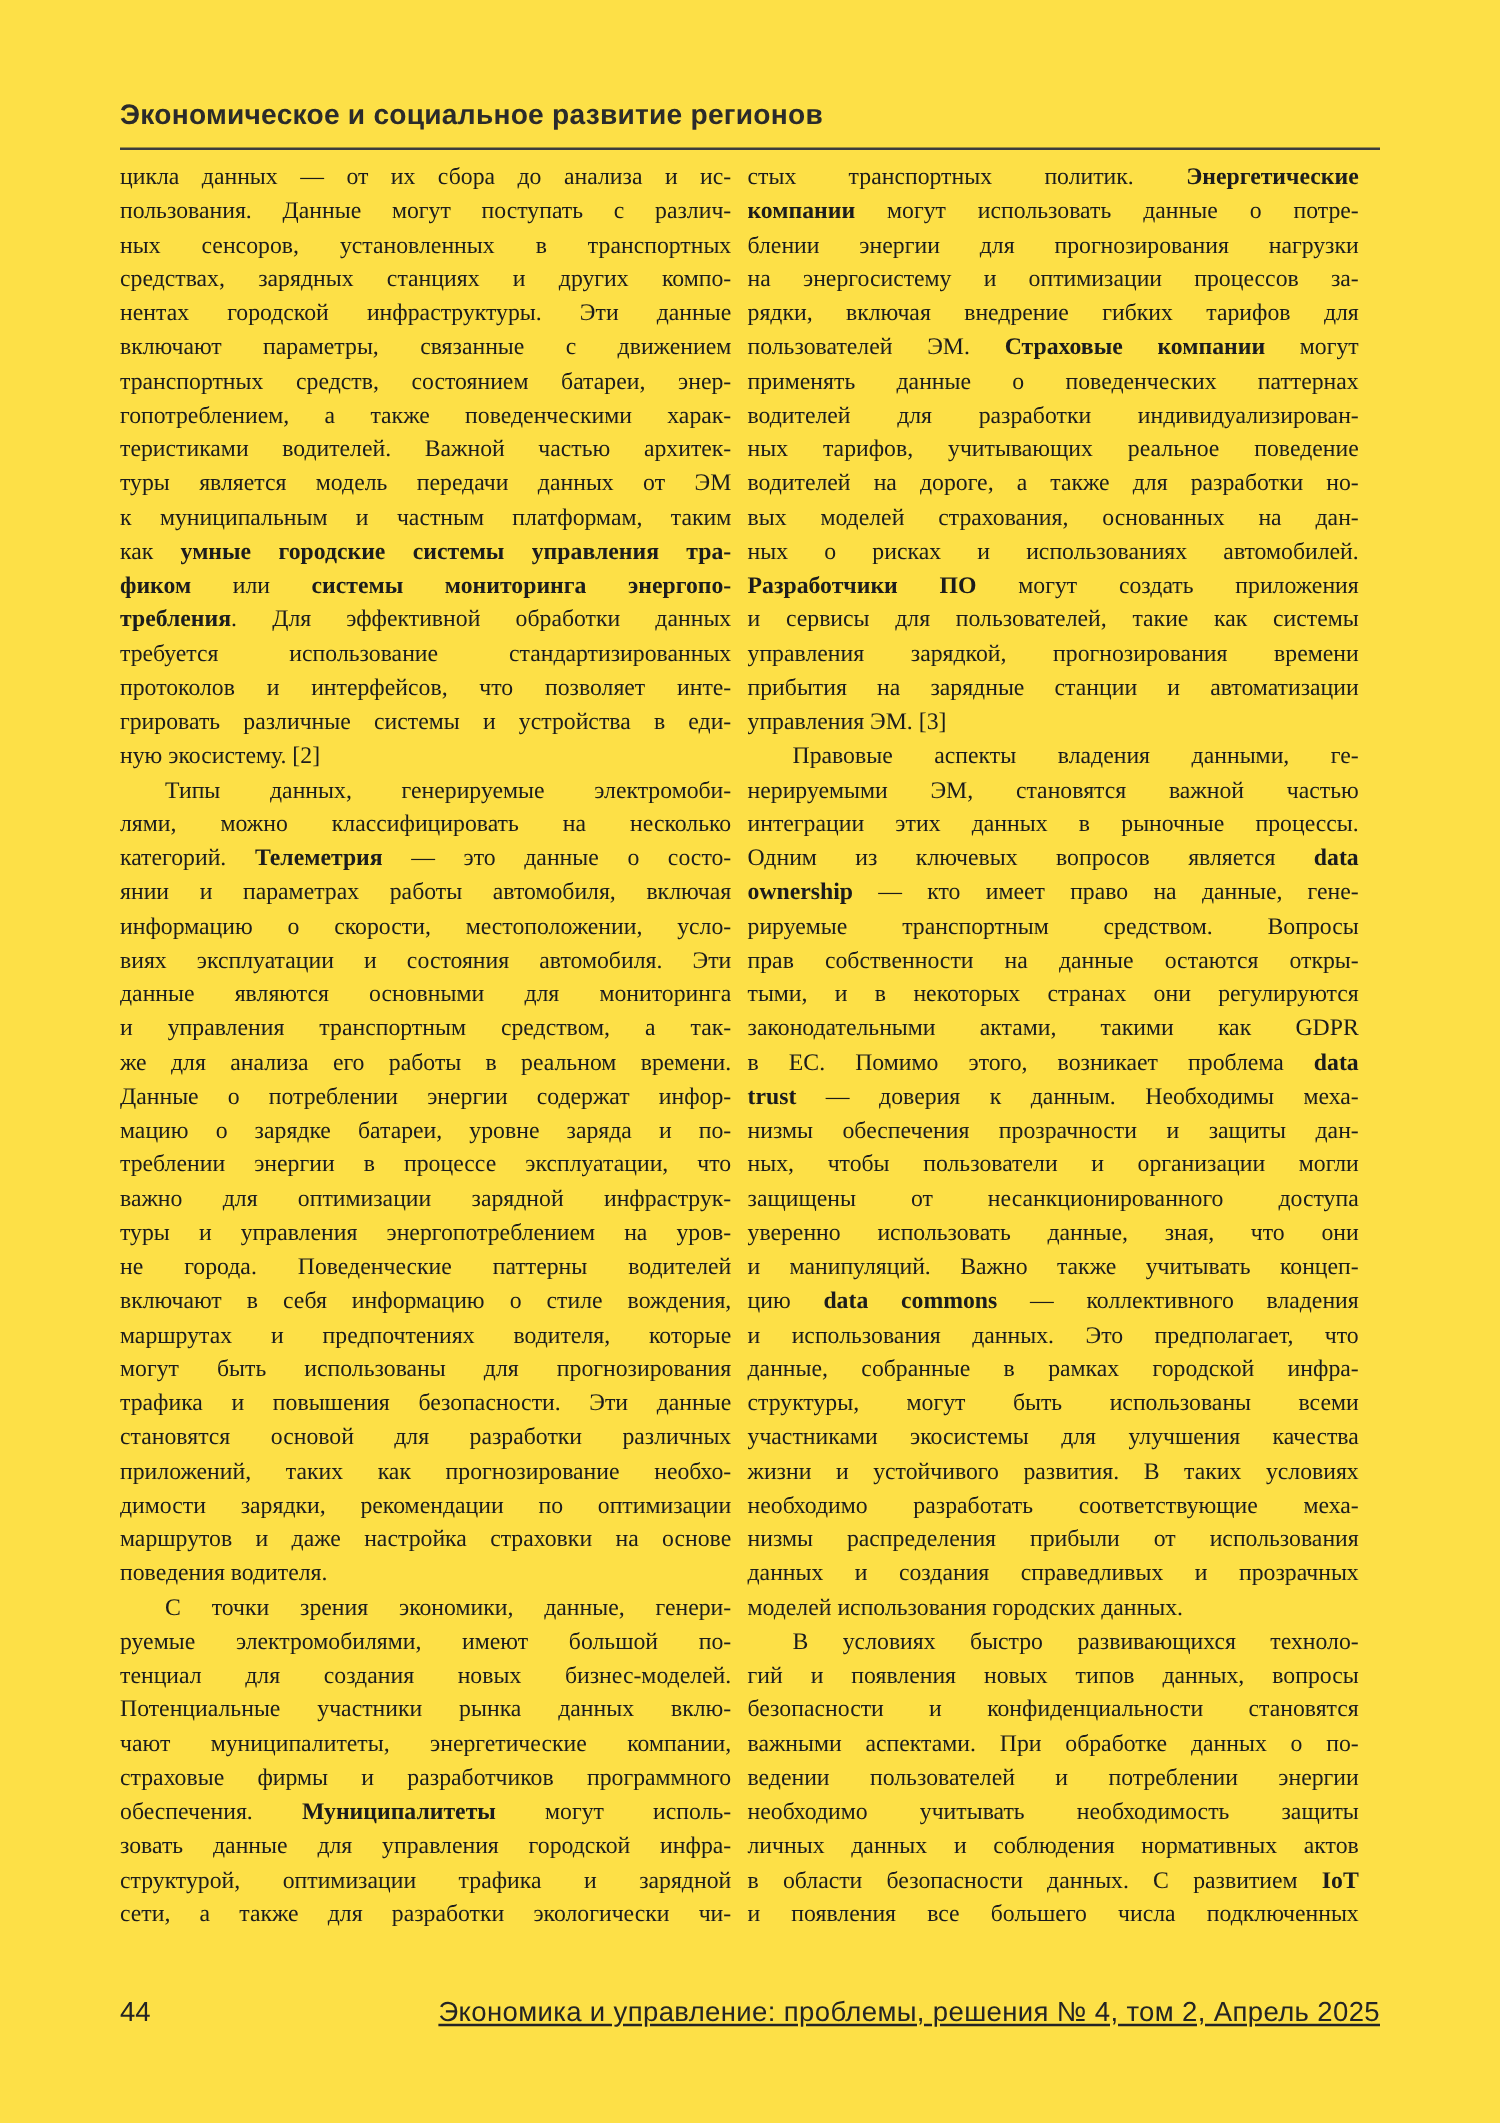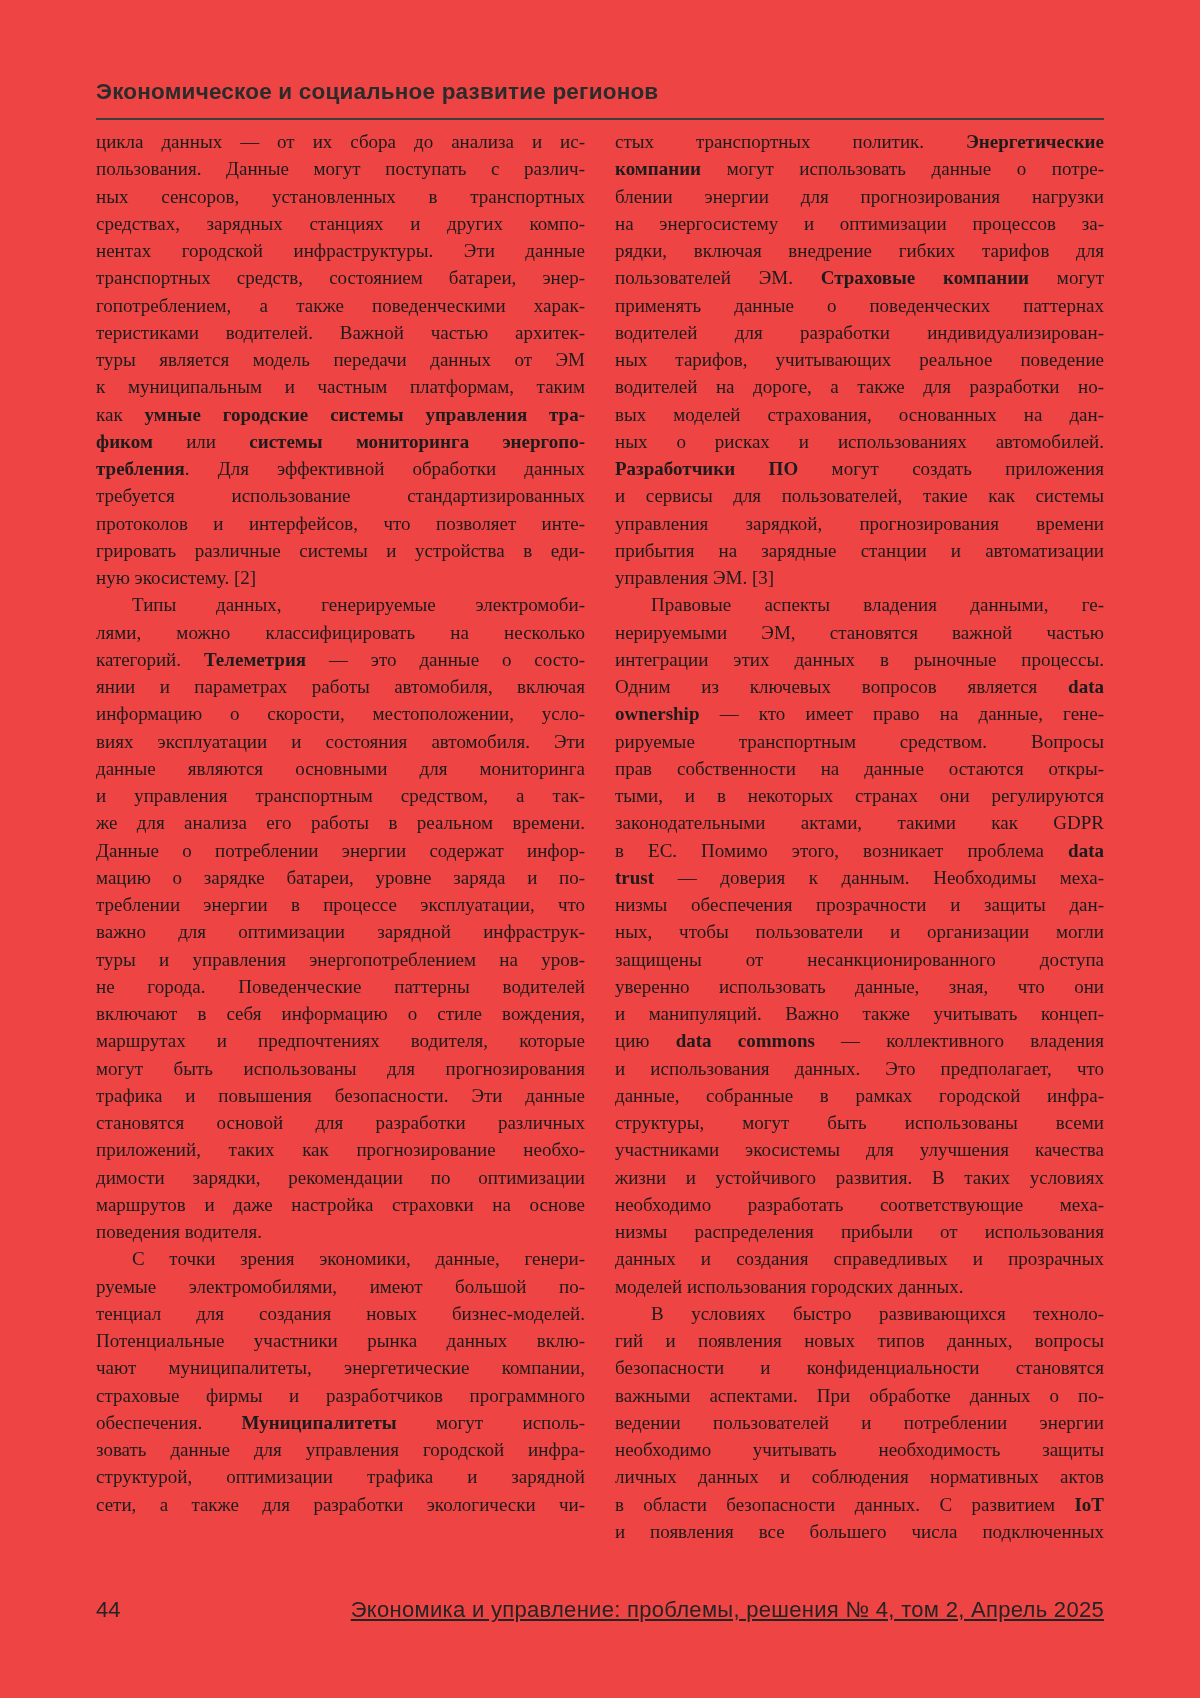--- a/index.html
+++ b/index.html
@@ -1,20 +1,20 @@
 <!DOCTYPE html>
 <html lang="ru"><head>
 <meta charset="utf-8">
 <style>
   html, body { margin: 0; padding: 0; background: #ffffff; }
   .page {
     position: relative;
     width: 1200px;
     height: 1698px;
-    background: #ef4444;
+    background: #fde047;
     font-family: "Liberation Serif", "DejaVu Serif", serif;
     color: #1c1c1c;
     overflow: hidden;
   }
   .running-head {
     position: absolute;
     left: 96px;
     top: 79px;
     font-family: "Liberation Sans", "DejaVu Sans", sans-serif;
     font-weight: bold;
@@ -31,21 +31,21 @@
     height: 2px;
     background: #3d3d3d;
   }
   .col {
     position: absolute;
     top: 128px;
     width: 489px;
     font-size: 19px;
   }
   .col-left  { left: 96px; }
-  .col-right { left: 615px; }
+  .col-right { left: 598px; }
   .line {
     height: 27.25px;
     line-height: 27.25px;
     text-align: justify;
     text-align-last: justify;
     white-space: normal;
   }
   .line.indent { padding-left: 36px; }
   .line.end { text-align-last: left; }
   .line b { font-weight: bold; }
@@ -71,20 +71,21 @@
 
 <div class="page">
   <div class="running-head">Экономическое и социальное развитие регионов</div>
   <div class="rule"></div>
   <div class="col col-left">
       <div class="line"><span>цикла данных — от их сбора до анализа и ис-</span></div>
       <div class="line"><span>пользования. Данные могут поступать с различ-</span></div>
       <div class="line"><span>ных сенсоров, установленных в транспортных</span></div>
       <div class="line"><span>средствах, зарядных станциях и других компо-</span></div>
       <div class="line"><span>нентах городской инфраструктуры. Эти данные</span></div>
+      <div class="line"><span>включают параметры, связанные с движением</span></div>
       <div class="line"><span>транспортных средств, состоянием батареи, энер-</span></div>
       <div class="line"><span>гопотреблением, а также поведенческими харак-</span></div>
       <div class="line"><span>теристиками водителей. Важной частью архитек-</span></div>
       <div class="line"><span>туры является модель передачи данных от ЭМ</span></div>
       <div class="line"><span>к муниципальным и частным платформам, таким</span></div>
       <div class="line"><span>как </span><b>умные городские системы управления тра-</b></div>
       <div class="line"><b>фиком</b><span> или </span><b>системы мониторинга энергопо-</b></div>
       <div class="line"><b>требления</b><span>. Для эффективной обработки данных</span></div>
       <div class="line"><span>требуется использование стандартизированных</span></div>
       <div class="line"><span>протоколов и интерфейсов, что позволяет инте-</span></div>

